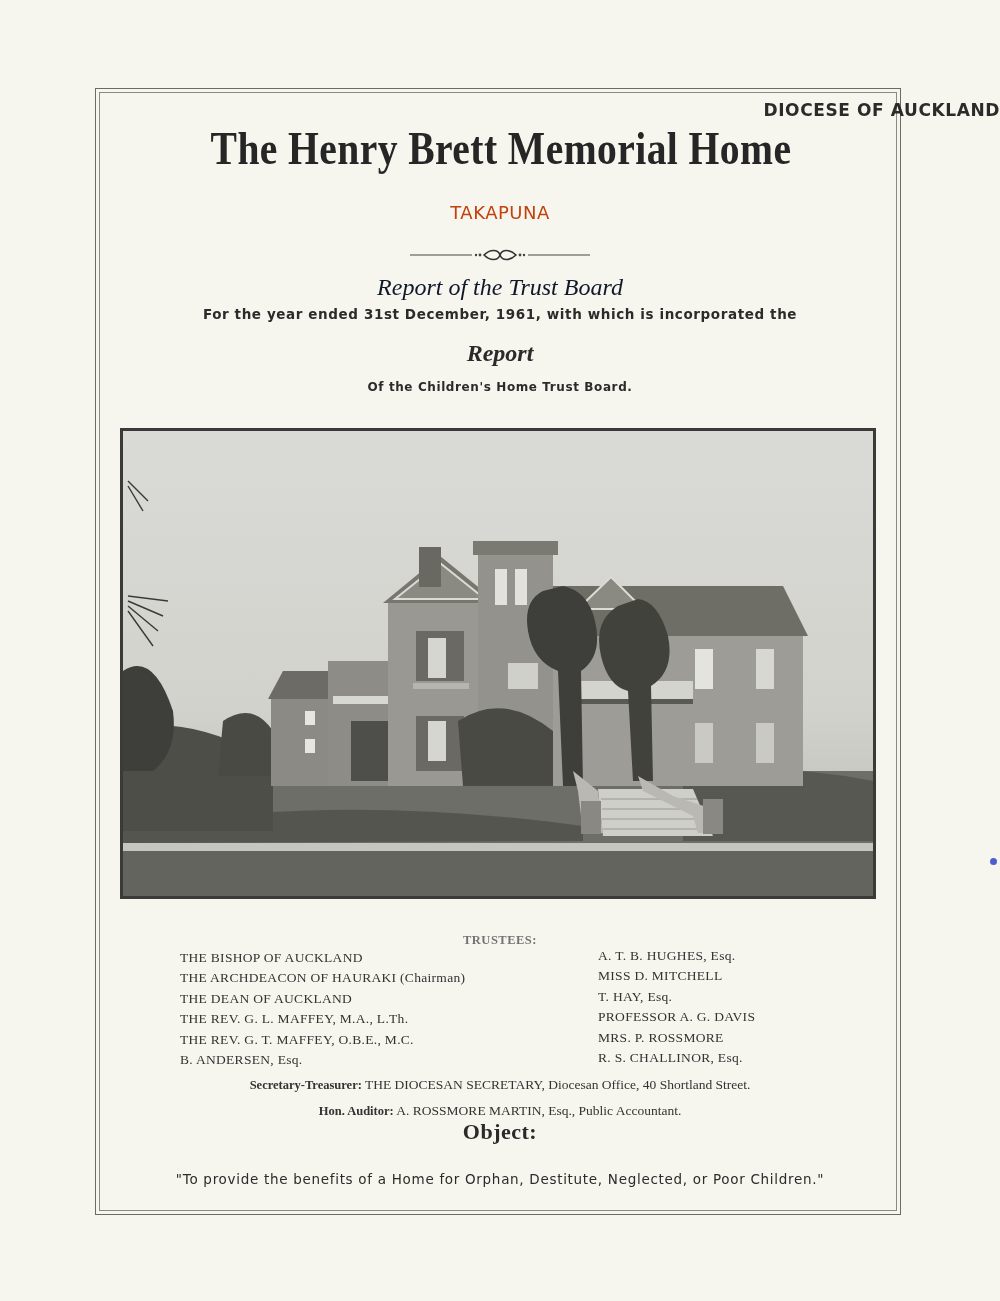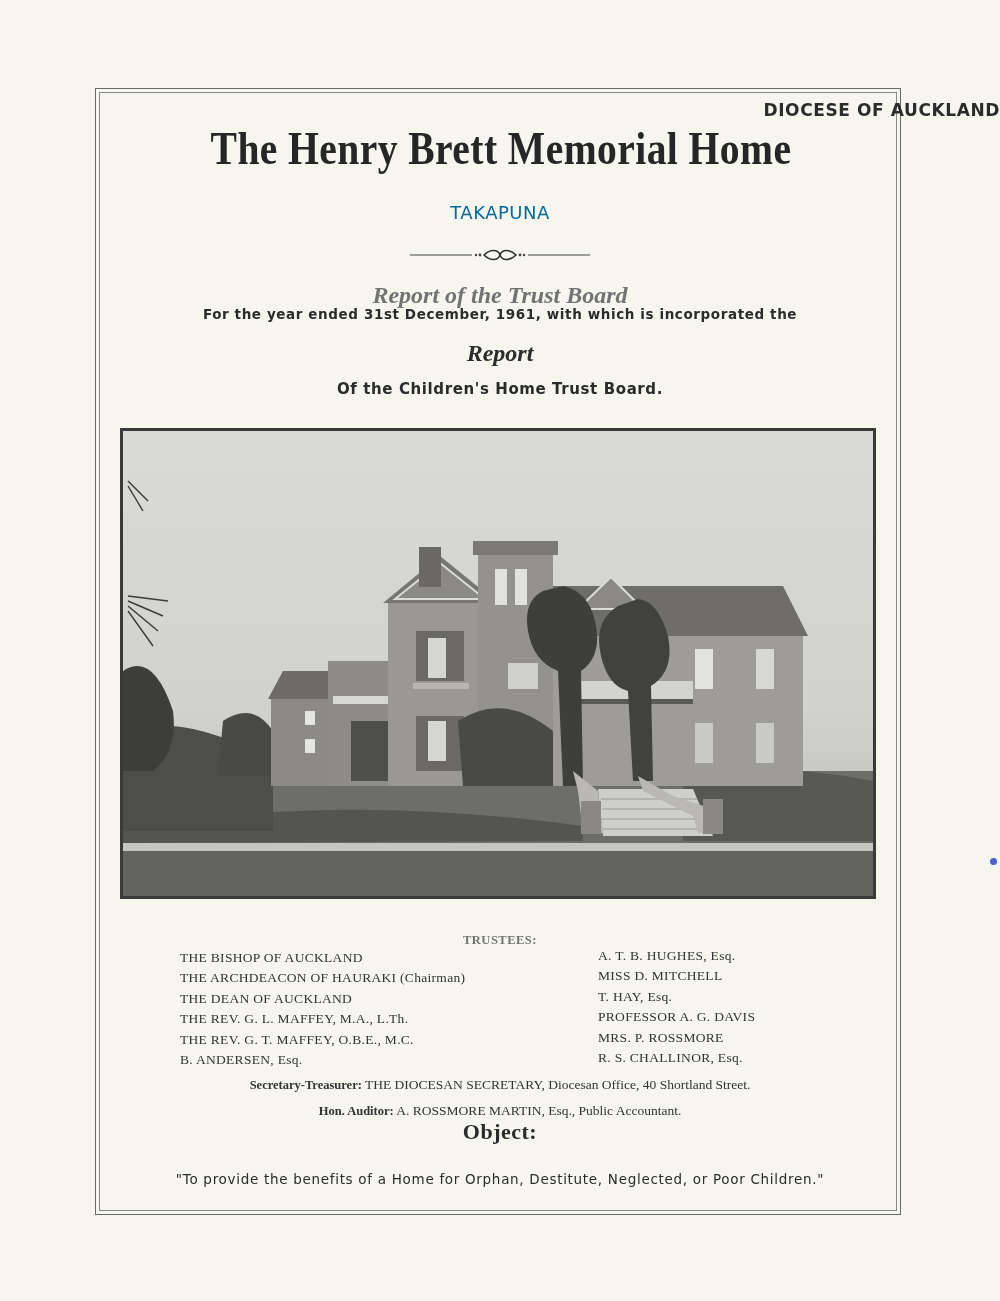--- a/index.html
+++ b/index.html
@@ -27,38 +27,38 @@
       font-size: 17px; letter-spacing: 0.6px; color: #2b2b2b; text-align: right;
     }
     .main-title {
       top: 122px; font-family: "Liberation Serif", serif; font-weight: bold;
       font-size: 46px; color: #262626; letter-spacing: 0.5px;
       transform: scaleX(0.86); transform-origin: 507px 0;
       left: 0;
     }
     .place {
       top: 202px; font-family: "DejaVu Sans", sans-serif; font-size: 18px;
-      letter-spacing: 0.5px; color: #0369a1;
+      letter-spacing: 0.5px; color: #c2410c;
     }
     .divider { position: absolute; left: 410px; top: 248px; width: 180px; height: 14px; }
     .report-title {
       top: 274px; font-family: "Liberation Serif", serif; font-style: italic;
-      font-weight: bold; font-size: 24px; color: #737373; margin-top: 8px;
+      font-weight: normal; font-size: 24px; color: #0f172a;
     }
     .report-sub {
       top: 306px; font-family: "DejaVu Sans", sans-serif; font-weight: bold;
       font-size: 13.5px; letter-spacing: 0.6px; color: #2b2b2b;
     }
     .report2 {
       top: 340px; font-family: "Liberation Serif", serif; font-style: italic;
       font-weight: bold; font-size: 24px; color: #2b2b2b;
     }
     .report2-sub {
       top: 380px; font-family: "DejaVu Sans", sans-serif; font-weight: bold;
-      font-size: 15px; letter-spacing: 0.6px; color: #2b2b2b;
+      font-size: 12px; letter-spacing: 0.6px; color: #2b2b2b;
     }
     .photo {
       position: absolute; left: 120px; top: 428px; width: 756px; height: 471px;
       border: 3px solid #3a3a38; box-sizing: border-box; overflow: hidden;
       background: linear-gradient(#dadad6 0%, #d2d2cd 60%, #b8b8b2 100%);
     }
     .photo svg { display: block; }
     .trustees-heading {
       top: 933px; font-family: "Liberation Serif", serif; font-weight: bold;
       font-size: 12.5px; letter-spacing: 0.5px; color: #737373;

